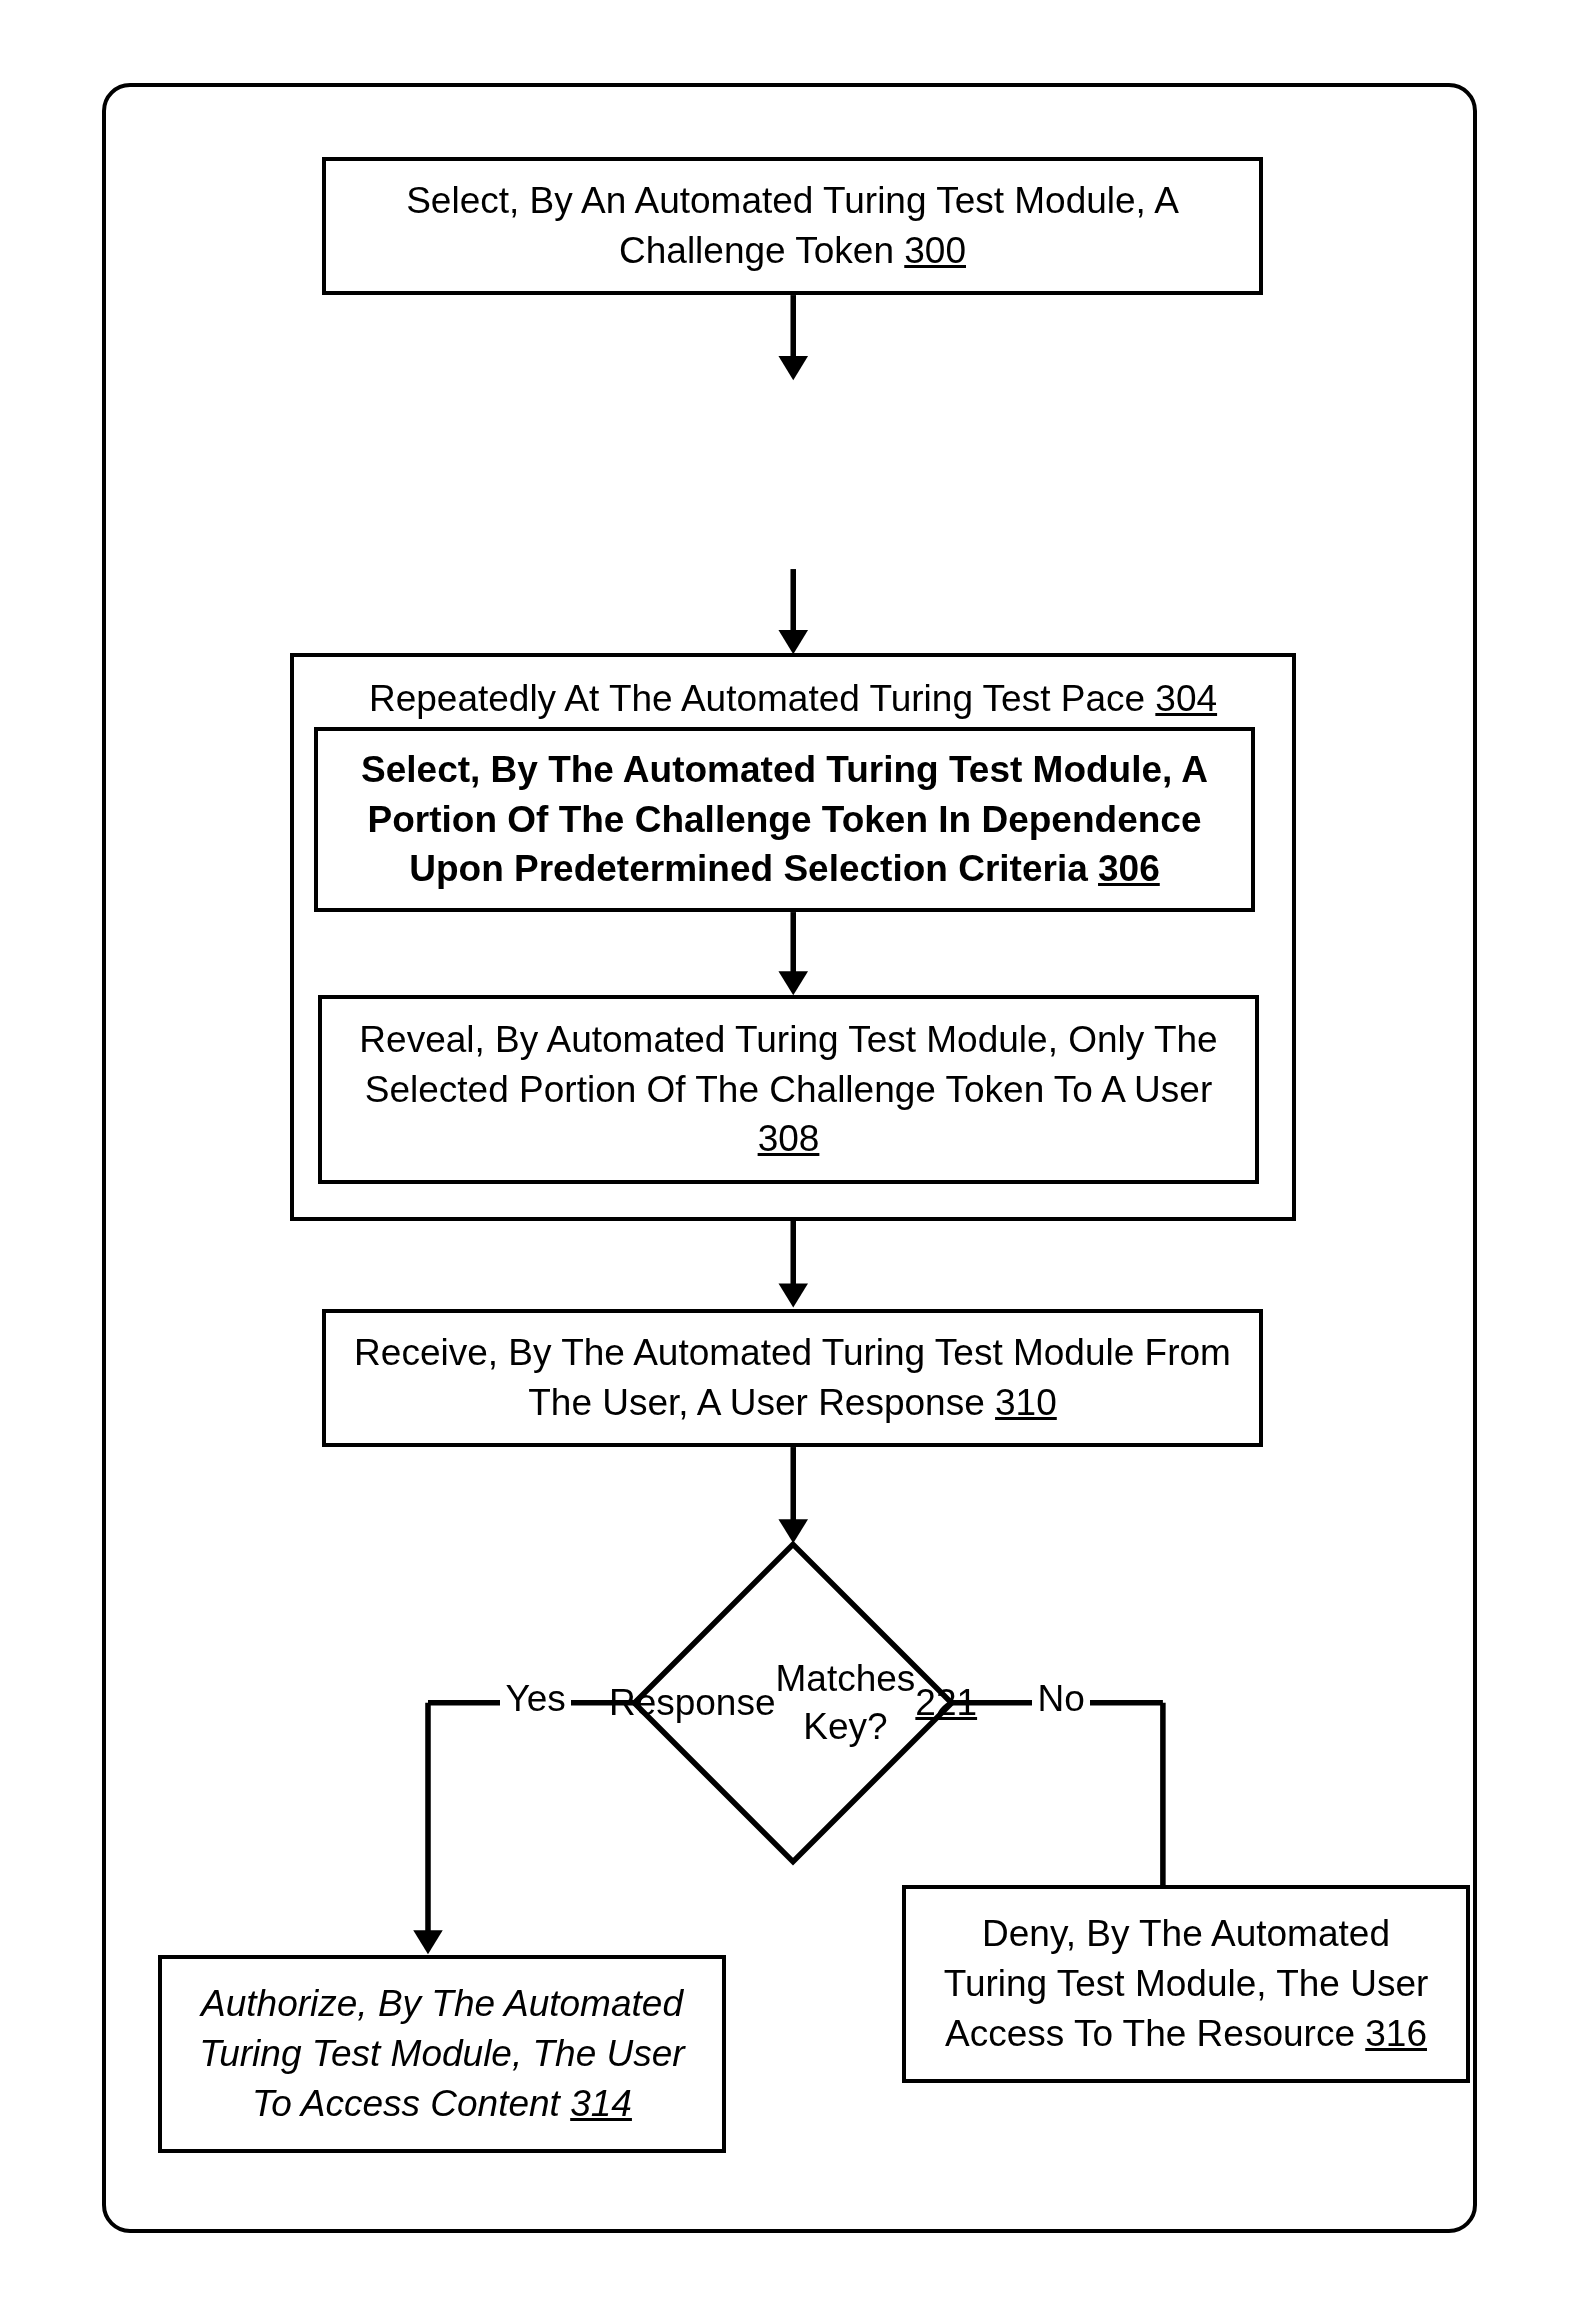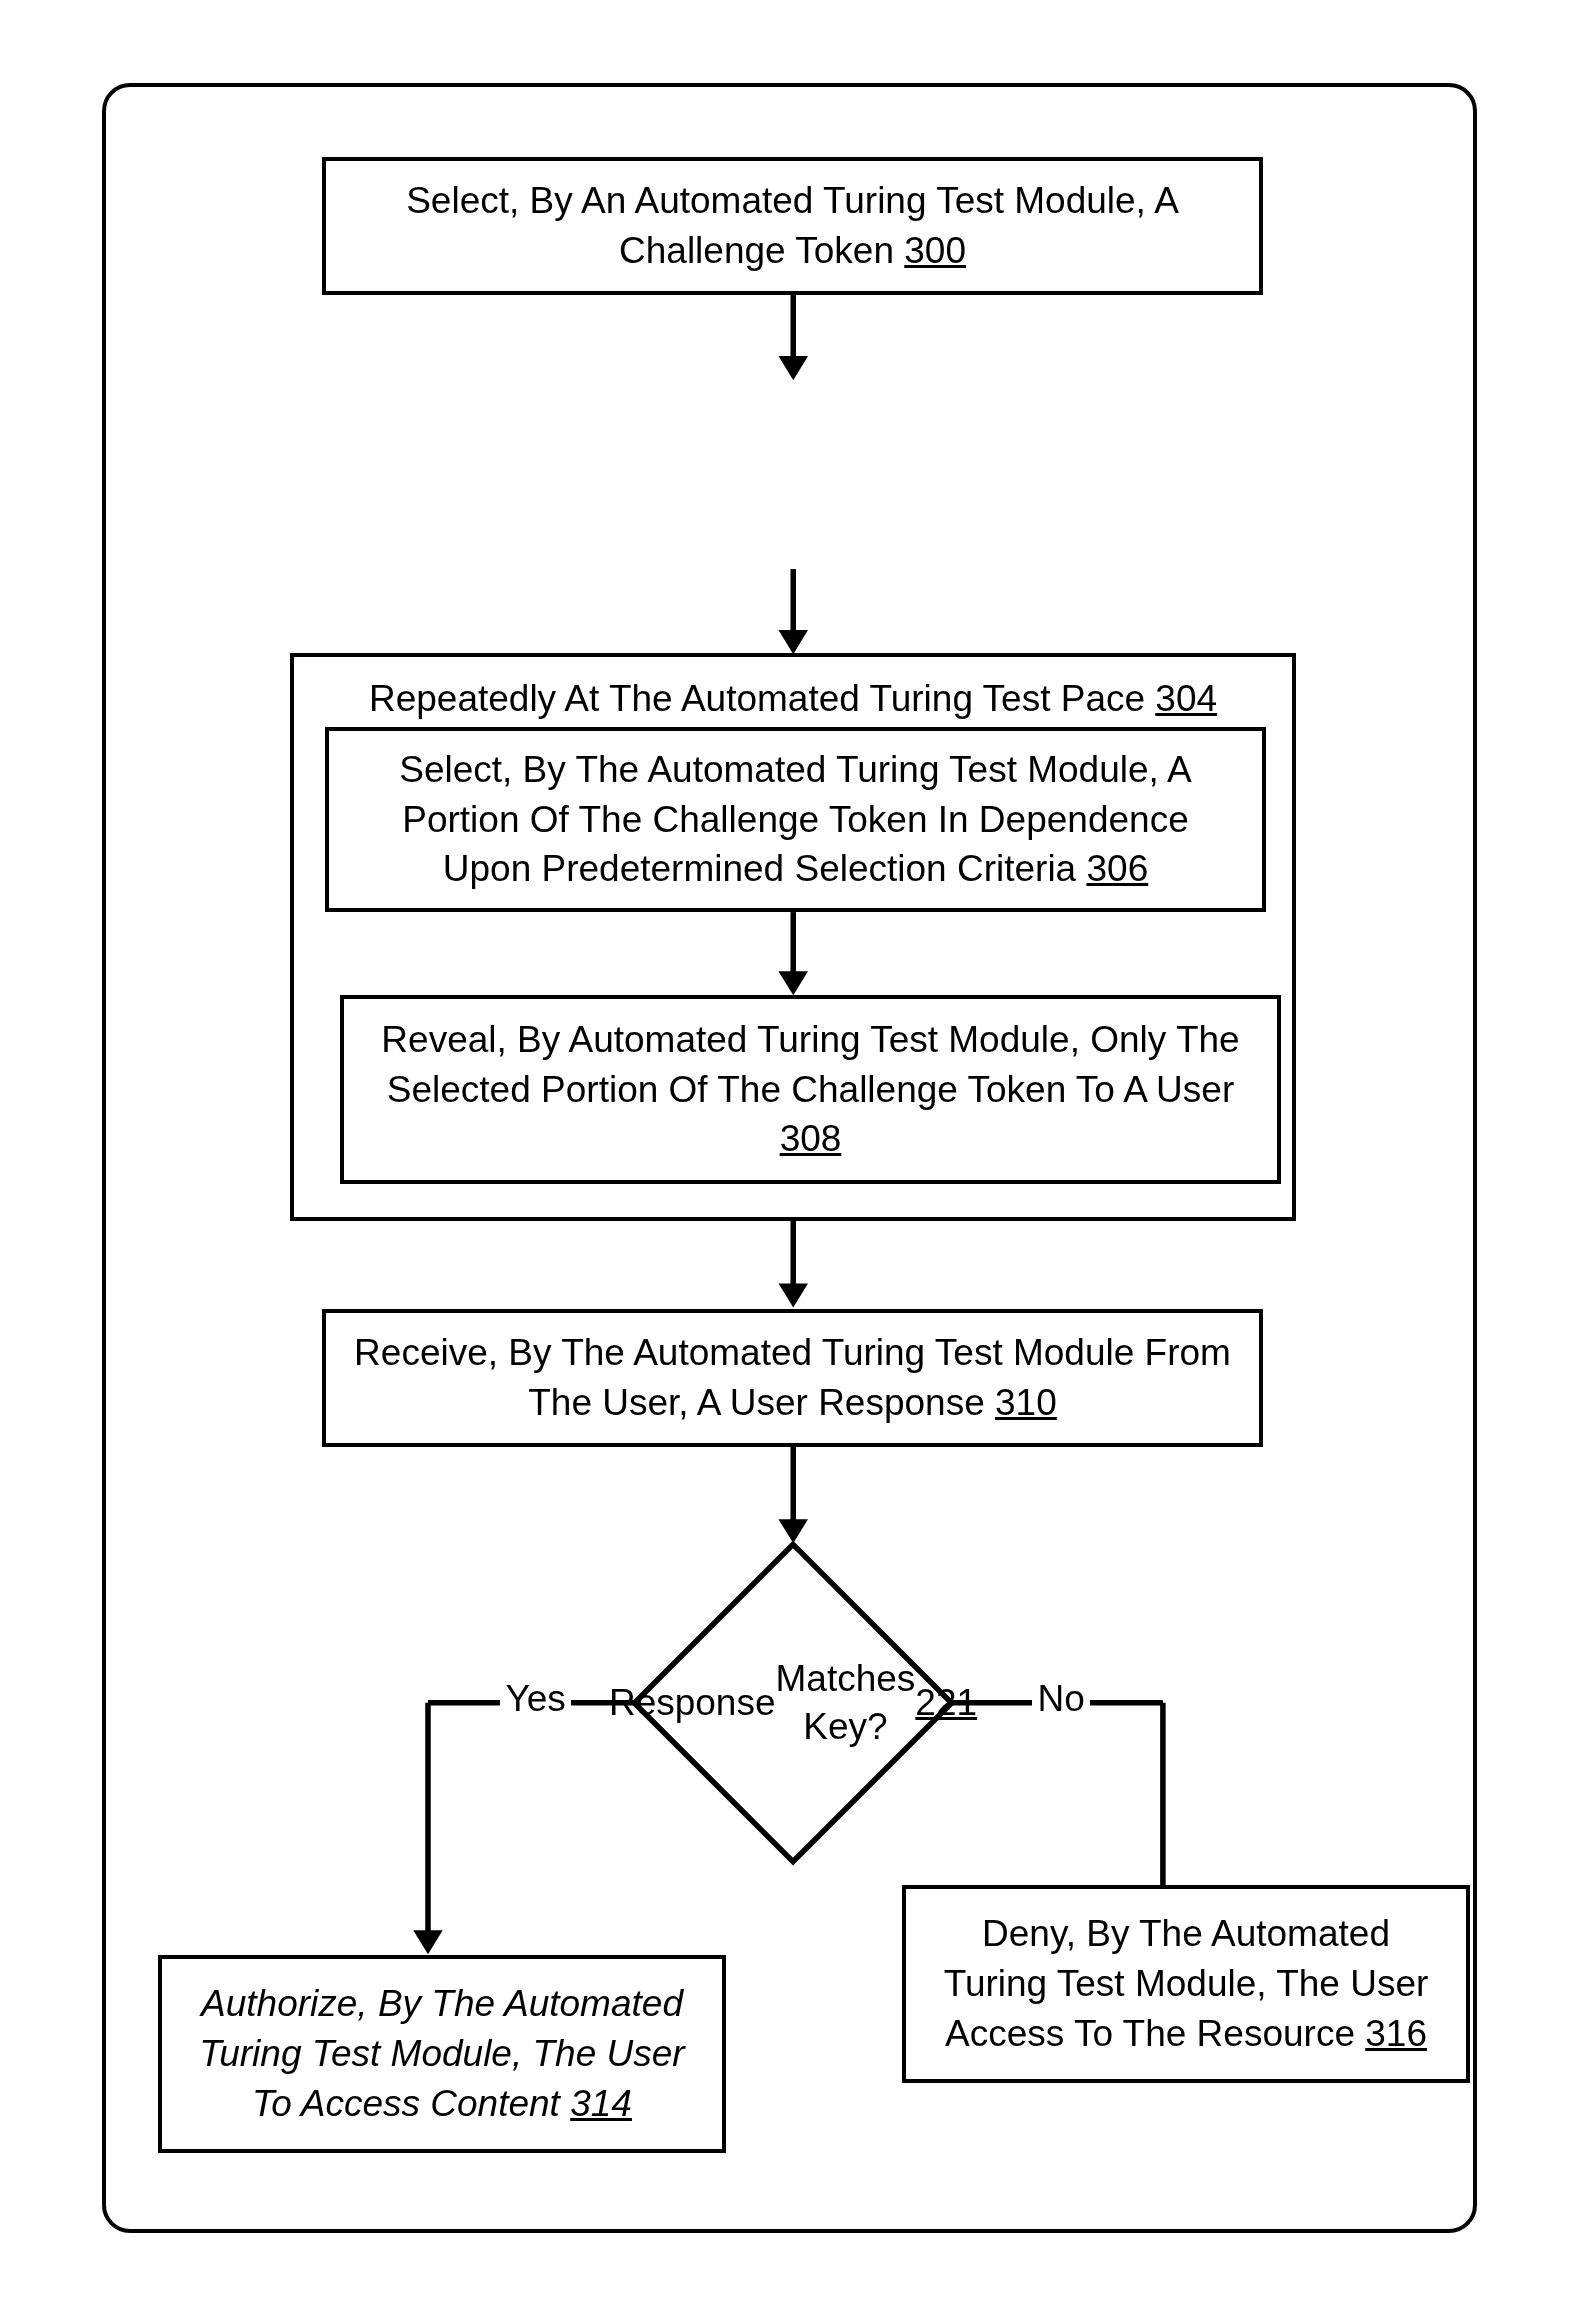--- a/index.html
+++ b/index.html
@@ -101,32 +101,32 @@
     <line x1="10" y1="0" x2="10" y2="70" stroke="#000" stroke-width="6"></line>
     <polygon points="10,92 -6,66 26,66" fill="#000"></polygon>
   </svg>
 
   <div class="container-box" style="left:290px; top:653px; width:1006px; height:568px;">
     <div class="container-title">
       <span class="txt">Repeatedly At The Automated Turing Test Pace </span><span class="ref">304</span>
     </div>
   </div>
 
-  <div class="box" style="left:325px; top:727px; width:941px; height:185px;">
+  <div class="box" style="left:314px; top:727px; width:941px; height:185px;font-weight:bold;">
     <div>
       <span class="txt">Select, By The Automated Turing Test Module, A Portion Of The Challenge Token In Dependence Upon Predetermined Selection Criteria </span><span class="ref">306</span>
     </div>
   </div>
 
   <svg class="arrow-svg" style="left:784px; top:912px;" width="18.5" height="88" viewBox="0 0 20 95">
     <line x1="10" y1="0" x2="10" y2="68" stroke="#000" stroke-width="6"></line>
     <polygon points="10,90 -6,64 26,64" fill="#000"></polygon>
   </svg>
 
-  <div class="box" style="left:340px; top:995px; width:941px; height:189px;">
+  <div class="box" style="left:318px; top:995px; width:941px; height:189px;">
     <div>
       <span class="txt">Reveal, By Automated Turing Test Module, Only The Selected Portion Of The Challenge Token To A User </span><span class="ref">308</span>
     </div>
   </div>
 
   <svg class="arrow-svg" style="left:784px; top:1220px;" width="18.5" height="92" viewBox="0 0 20 100">
     <line x1="10" y1="0" x2="10" y2="73" stroke="#000" stroke-width="6"></line>
     <polygon points="10,95 -6,69 26,69" fill="#000"></polygon>
   </svg>
 

